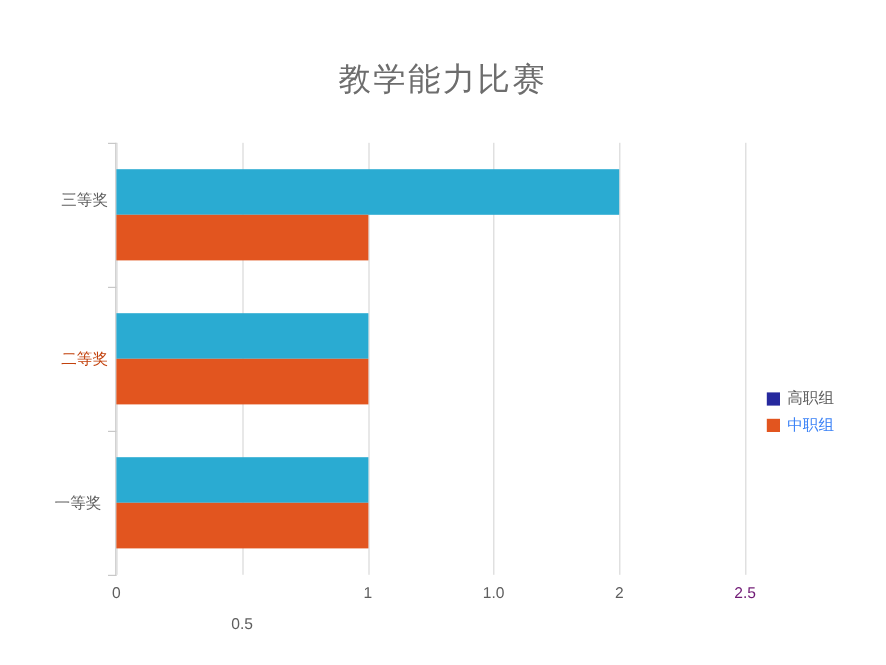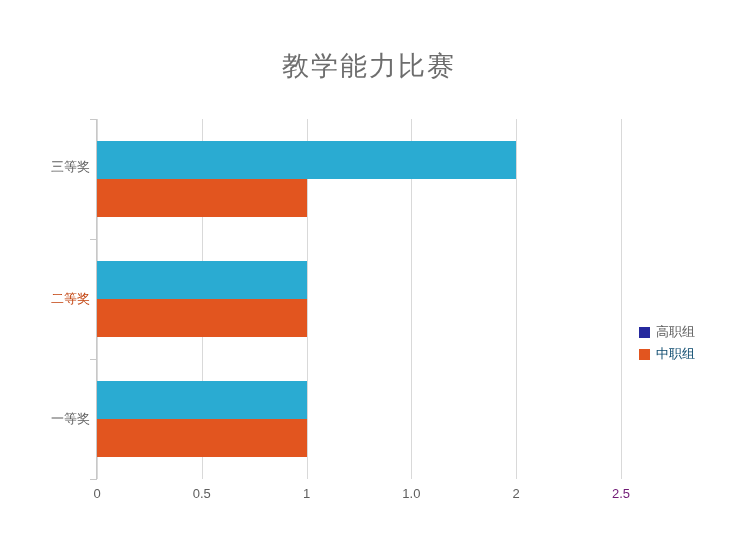--- a/index.html
+++ b/index.html
@@ -156,37 +156,37 @@
       </div>
   </div>
 
   <div id="y-ticks">
       <div class="y-tick" style="top: 119px; background: rgb(200, 200, 200);"></div>
       <div class="y-tick" style="top: 239px; background: rgb(200, 200, 200);"></div>
       <div class="y-tick" style="top: 359px; background: rgb(200, 200, 200);"></div>
       <div class="y-tick" style="top: 479px; background: rgb(200, 200, 200);"></div>
     </div>
   <div id="cat-labels">
-      <div class="cat-label-box" style="top: 410px; color: rgb(94, 94, 94);">一等奖</div>
+      <div class="cat-label-box" style="top: 410px; color: rgb(94, 94, 94); text-align: center;">一等奖</div>
       <div class="cat-label-box" style="top: 290px; color: #c2410c;">二等奖</div>
       <div class="cat-label-box" style="top: 158px; color: rgb(94, 94, 94);">三等奖</div>
     </div>
   <div id="x-tick-labels">
       <div class="x-tick-label" style="left: 97px; color: rgb(94, 94, 94);">0</div>
-      <div class="x-tick-label" style="left: 201.8px; color: rgb(94, 94, 94);">0.5</div>
+      <div class="x-tick-label" style="left: 201.8px; color: rgb(94, 94, 94); margin-top: 26px;">0.5</div>
       <div class="x-tick-label" style="left: 306.6px; color: rgb(94, 94, 94);">1</div>
       <div class="x-tick-label" style="left: 411.4px; color: rgb(94, 94, 94);">1.0</div>
       <div class="x-tick-label" style="left: 516.2px; color: rgb(94, 94, 94);">2</div>
       <div class="x-tick-label" style="left: 621px; color: #701a75;">2.5</div>
     </div>
 
   <div id="legend">
       <div class="legend-row">
         <span class="legend-swatch" style="background: rgb(38, 41, 158);"></span>
         <span class="legend-label" style="color: rgb(94, 94, 94);">高职组</span>
       </div>
       <div class="legend-row">
         <span class="legend-swatch" style="background: rgb(226, 85, 31);"></span>
-        <span class="legend-label" style="color: #0c4a6e;">中职组</span>
+        <span class="legend-label" style="color: #3b82f6;">中职组</span>
       </div>
     </div>
 
 </div>
 
 </body></html>

